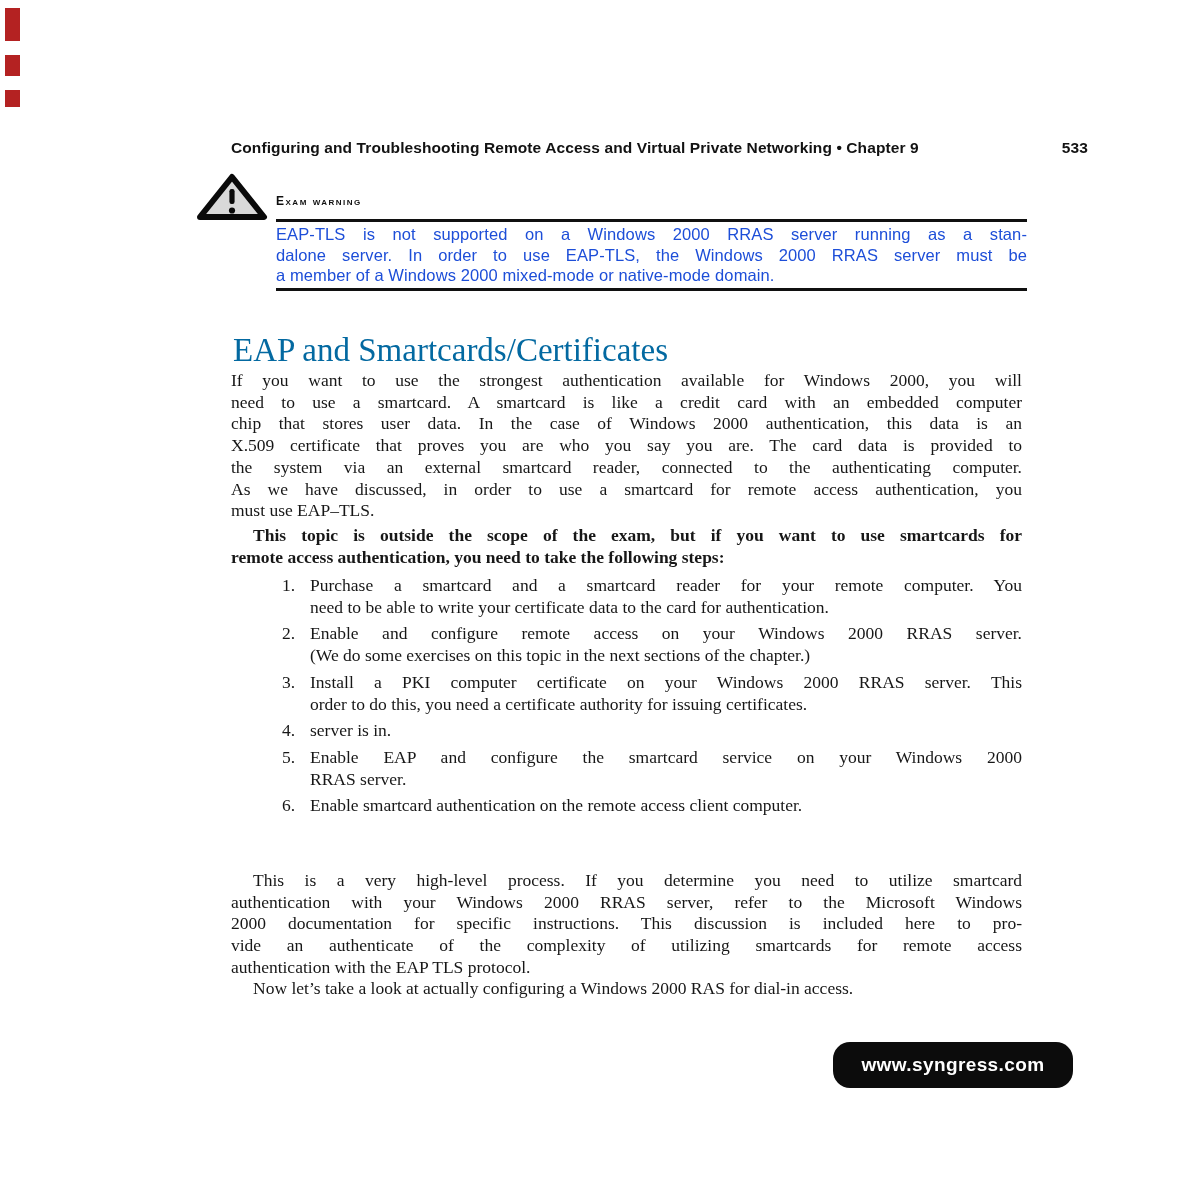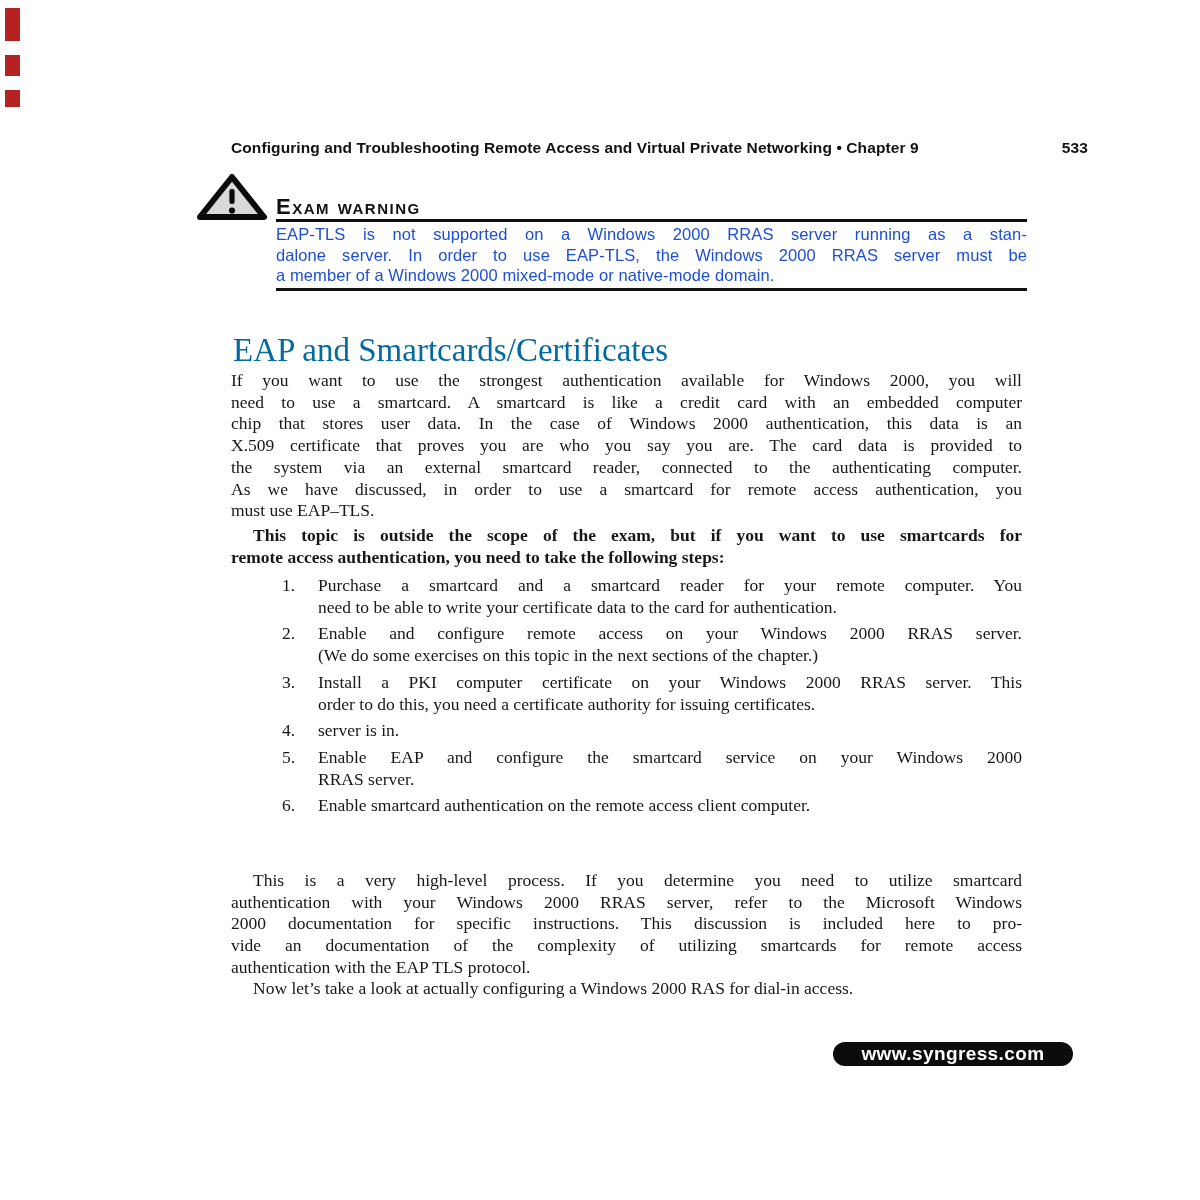--- a/index.html
+++ b/index.html
@@ -25,21 +25,21 @@
     display:flex; justify-content:space-between; align-items:baseline;
     font-family:"Liberation Sans", sans-serif;
     font-weight:700; font-size:15.5px; color:#121212; letter-spacing:0.1px;
   }
 
   
   .warn-triangle { position:absolute; left:196px; top:172px; }
   .warn-title {
     position:absolute; left:276px; top:194px;
     font-family:"Liberation Sans", sans-serif;
-    font-weight:700; font-size:22px; letter-spacing:1.5px;
+    font-weight:700; font-size:12px; letter-spacing:1.5px;
     font-variant:small-caps; text-transform:lowercase; color:#101010;
   }
   .warn-title::first-letter { text-transform:uppercase; }
   .rule { position:absolute; left:276px; width:751px; height:3px; background:#101010; }
   .rule.top { top:219px; }
   .rule.bottom { top:288px; }
   .warn-body {
     position:absolute; left:276px; top:224px; width:751px;
     font-family:"Liberation Sans", sans-serif;
     font-size:16.5px; line-height:20.5px; color:#1d4ed8; letter-spacing:0.1px;
@@ -62,25 +62,25 @@
 
   .tl { text-align:justify; text-align-last:justify; }
   .tl.last { text-align-last:left; }
   .it { }
 
   
   .steps { position:absolute; left:282px; top:575px; width:740px;
            font-size:17.5px; line-height:21.7px; color:#171717; }
   .step { display:flex; margin-bottom:5px; }
   .step .num { flex:none; width:28px; }
-  .step .step-body { flex:1;margin-left:8px; }
+  .step .step-body { flex:1; }
 
   
   .footer-pill {
-    position:absolute; left:833px; top:1042px; width:240px; height:24px;
+    position:absolute; left:833px; top:1042px; width:240px; height:46px;
     background:#0c0c0c; border-radius:17px;
     display:flex; align-items:center; justify-content:center;
   }
   .footer-pill span {
     font-family:"Liberation Sans", sans-serif;
     font-weight:700; font-size:19px; color:#ffffff; letter-spacing:0.4px;
   }
 </style>
 </head>
 <body>
@@ -169,21 +169,21 @@
       <div class="step-body">
         <div class="tl last">Enable smartcard authentication on the remote access client computer.</div>
       </div>
     </div>
   </div>
 
 <div class="para p3 ind">
     <div class="tl">This is a very high-level process. If you determine you need to utilize smartcard</div>
     <div class="tl">authentication with your Windows 2000 RRAS server, refer to the Microsoft Windows</div>
     <div class="tl">2000 documentation for specific instructions. This discussion is included here to pro-</div>
-    <div class="tl">vide an documentation of the complexity of utilizing smartcards for remote access</div>
+    <div class="tl">vide an authenticate of the complexity of utilizing smartcards for remote access</div>
     <div class="tl last">authentication with the EAP TLS protocol.</div>
   </div>
 <div class="para p4 ind">
     <div class="tl last">Now let’s take a look at actually configuring a Windows 2000 RAS for dial-in access.</div>
   </div>
 
 <div class="footer-pill">
   <span>www.syngress.com</span>
 </div>
 

